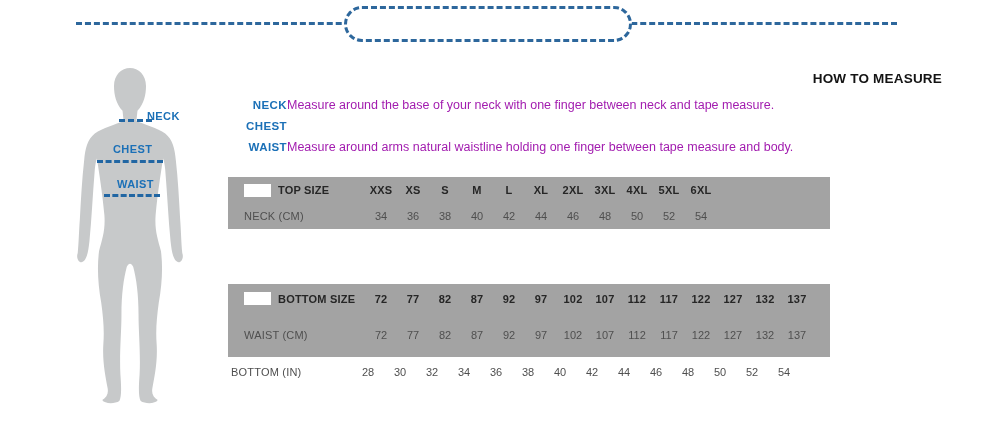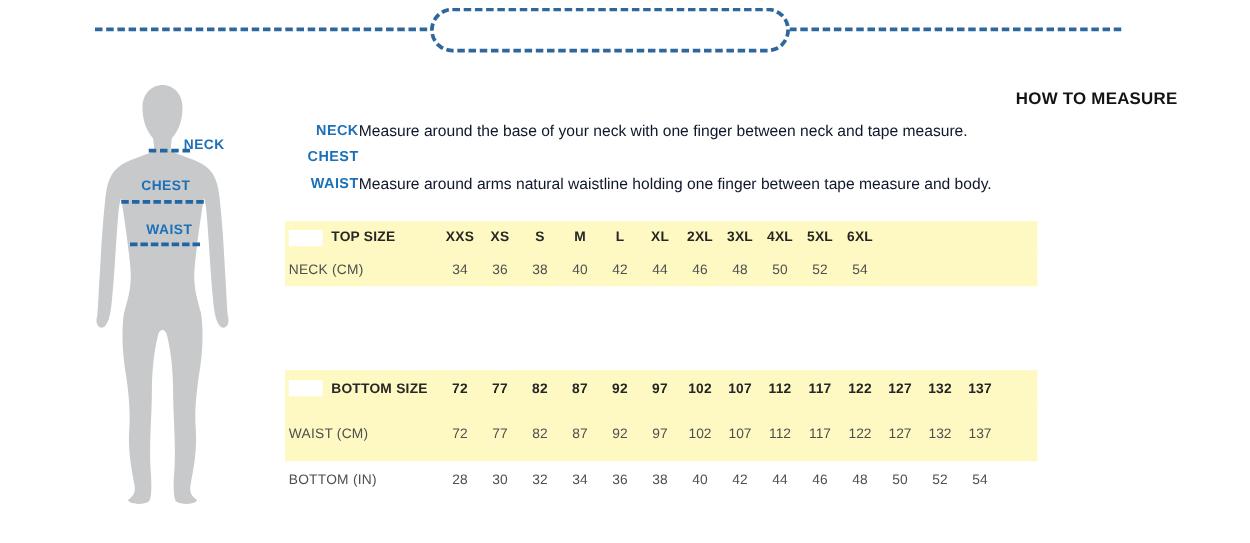--- a/index.html
+++ b/index.html
@@ -29,28 +29,28 @@
   .chestlabel { left:113px; top:143px; }
   .waistlabel { left:117px; top:178px; }
 
   
   .howto { position:absolute; left:222px; top:71px; width:720px;text-align:right; }
   .howto-title { font-size:13.5px; font-weight:bold; color:#141414; letter-spacing:0.2px; }
   .howto-rows { margin-top:8px; }
   .howto-row { display:flex; align-items:center; height:21px; }
   .howto-label { flex:0 0 65px; color:#1b70b7; font-weight:bold; font-size:11.5px;
                  letter-spacing:0.4px; }
-  .howto-text { font-size:12.5px; color:#0f172a; }
+  .howto-text { font-size:12.5px; color:#a21caf; }
 
   
   .sizetable { position:absolute; left:228px; width:602px; font-size:11px; color:#4f4f4f; }
   .t1 { top:177px; }
-  .t2 { top:296px; }
+  .t2 { top:284px; }
   .trow { display:flex; align-items:center; }
-  .gray { background:#fef9c3; }
+  .gray { background:#a3a3a3;padding-left:13px; }
   .h26{height:26px} .h29{height:29px} .h30{height:44px} .h33{height:33px} .h34{height:34px}
   .boldrow { font-weight:bold; color:#262626; letter-spacing:0.2px; }
   .tlabel { flex:0 0 124px; display:flex; align-items:center; padding-left:3px;
             letter-spacing:0.2px; }
   .logobox { width:27px; height:13px; background:#ffffff; margin-right:7px; flex:0 0 auto; }
   .tcells { white-space:nowrap; }
   .tcell { display:inline-block; width:32px; text-align:center; }
 </style>
 </head>
 <body>

